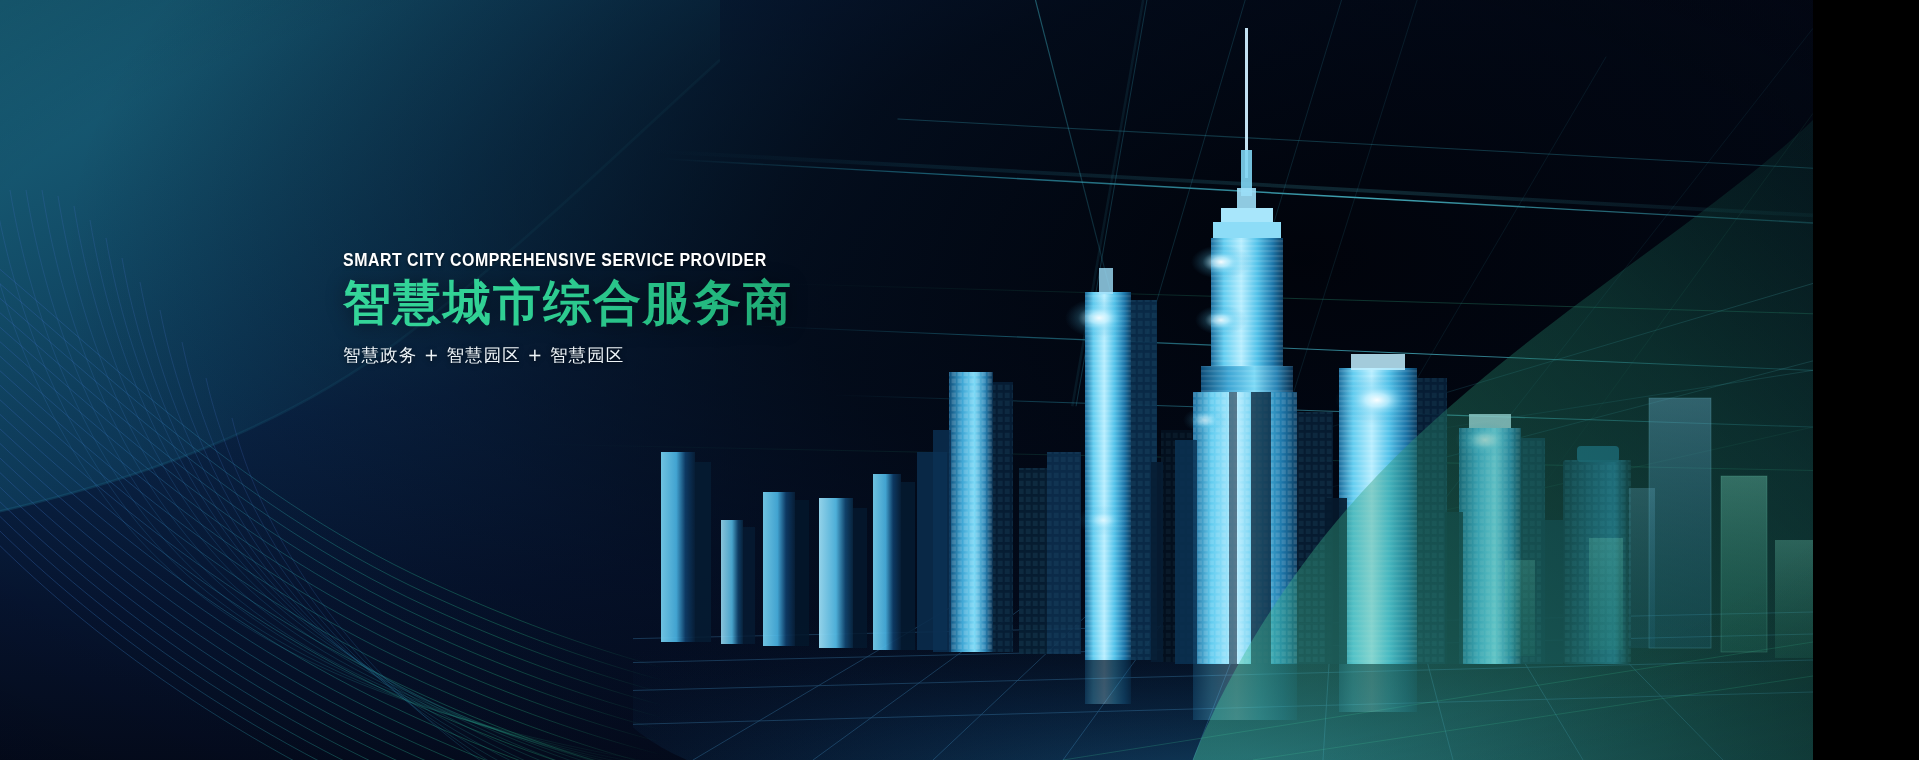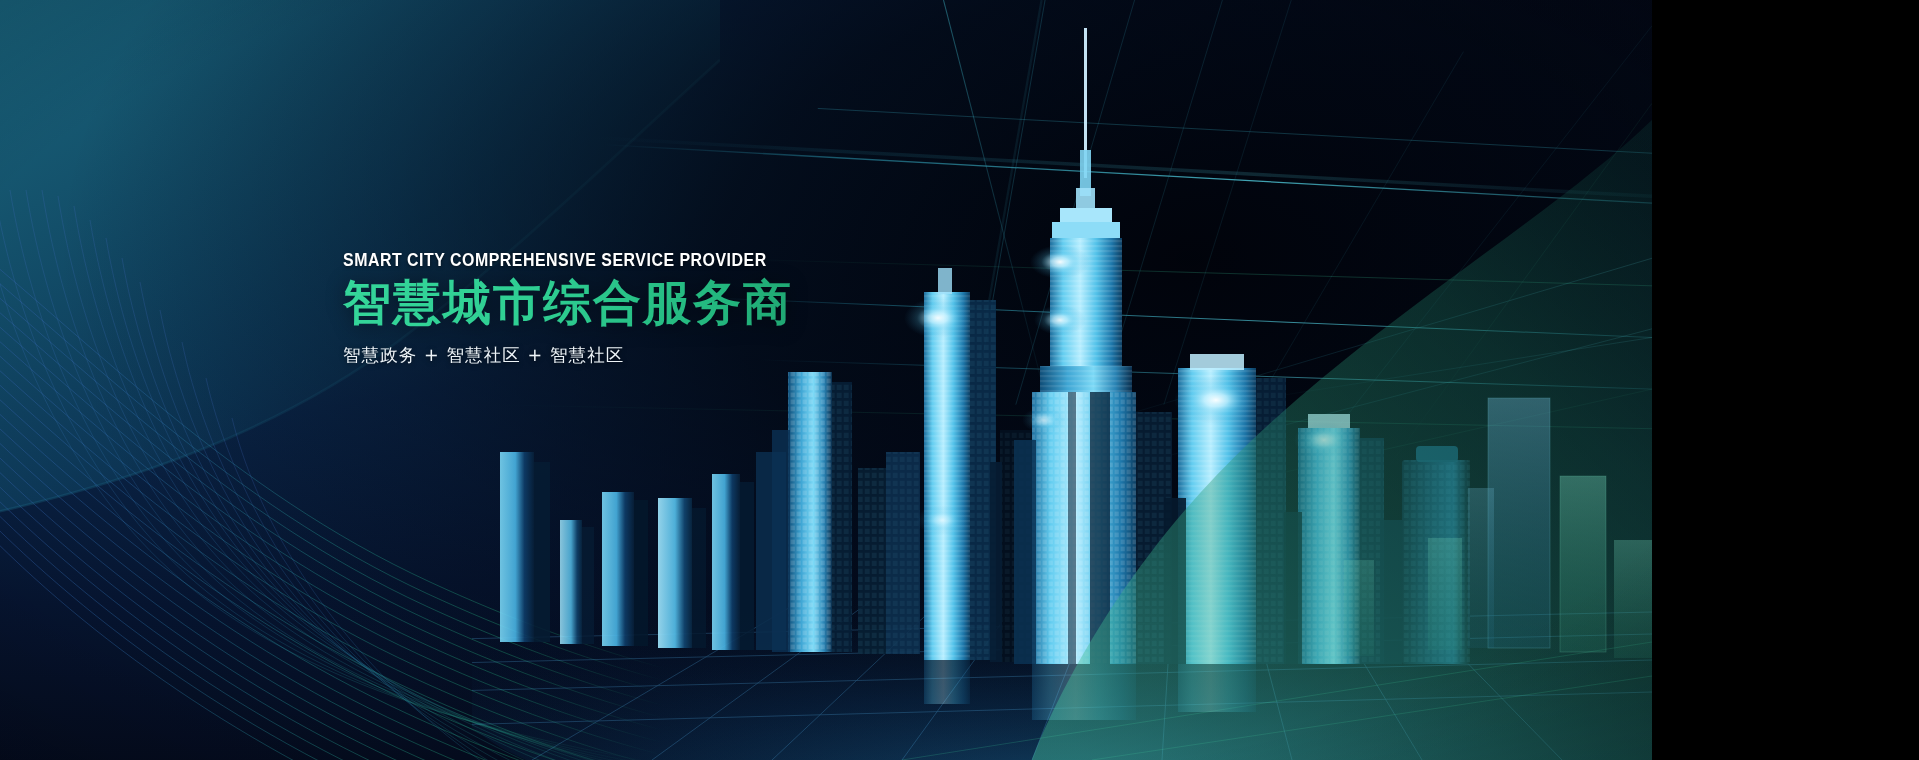--- a/index.html
+++ b/index.html
@@ -1,20 +1,20 @@
 <!DOCTYPE html>
 <html><head>
 <meta charset="utf-8">
 <style>
   html,body{margin:0;padding:0;background:#000;}
   body{font-family:"Liberation Sans","DejaVu Sans",sans-serif;}
 
   #banner{
     position:relative;
-    width:1652px;height:760px;
+    width:1813px;height:760px;
     overflow:hidden;
     background:#050d20;
   }
 
   
   .bg-base{
     position:absolute;inset:0;
     background:
       radial-gradient(120% 110% at 8% 18%, #15506c 0%, #0e3f5e 16%, #0a2547 34%, #06142f 56%, #040b1d 76%, #02060f 100%);
   }
@@ -480,16 +480,16 @@
       </linearGradient>
     </defs>
     <path d="M620,0 L620,640 L0,640 C0,640 60,470 220,320 C360,188 520,96 620,0 Z" fill="url(#greenCurve)"></path>
   </svg>
 
   <div class="bg-vignette"></div>
 
   <div class="text-block">
     <div class="eyebrow">SMART CITY COMPREHENSIVE SERVICE PROVIDER</div>
     <h1 class="headline">智慧城市综合服务商</h1>
-    <div class="subline">智慧政务 + 智慧社区 + 智慧社区</div>
+    <div class="subline">智慧政务 + 智慧园区 + 智慧园区</div>
   </div>
 
 </div>
 
 </body></html>

